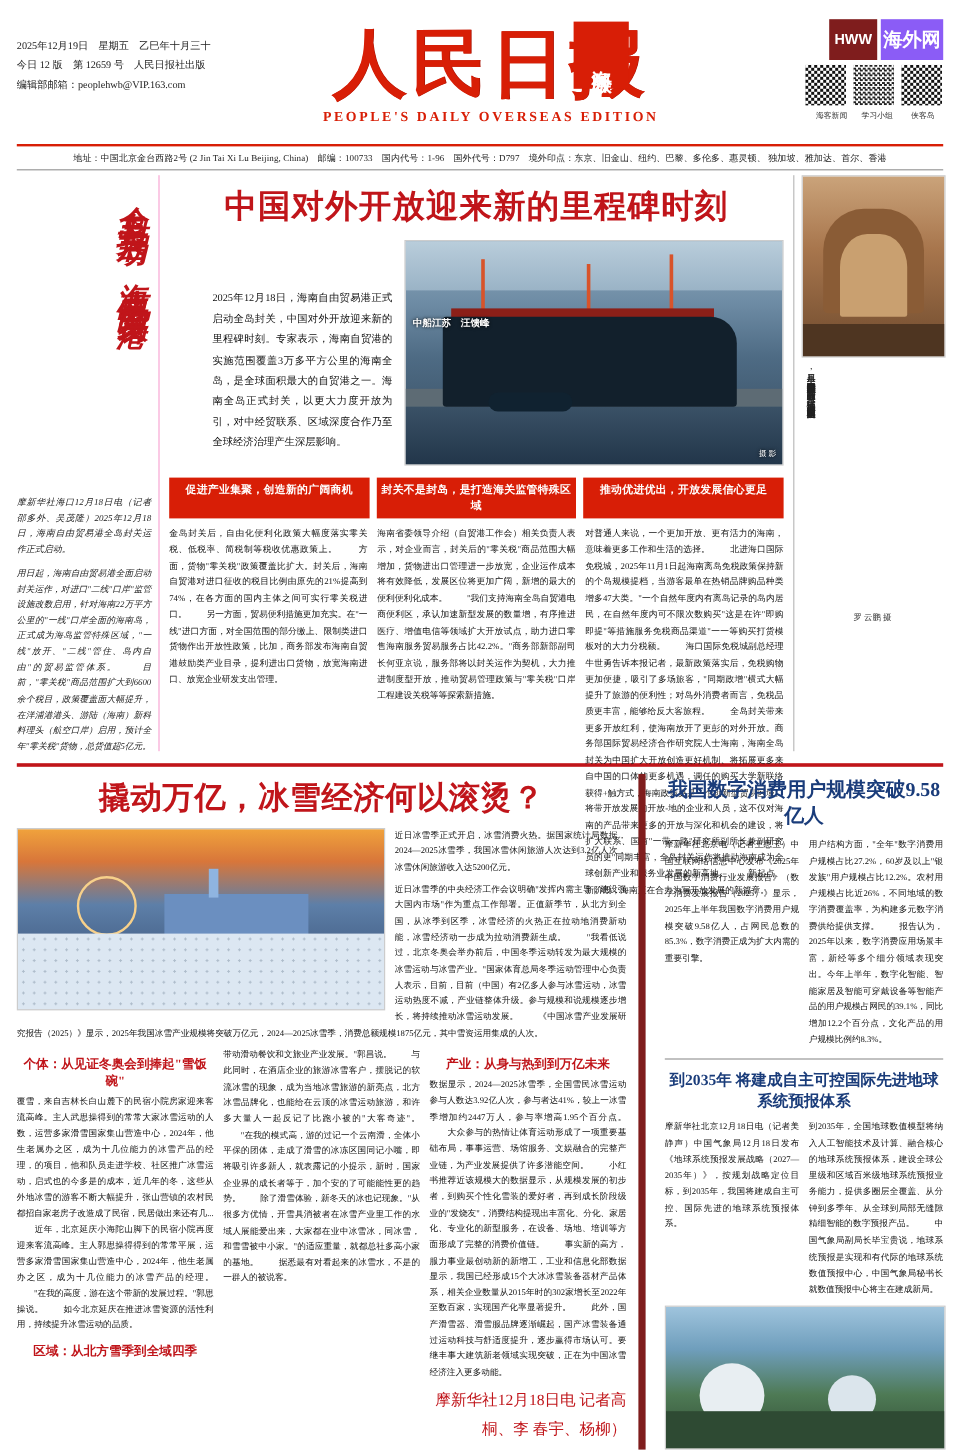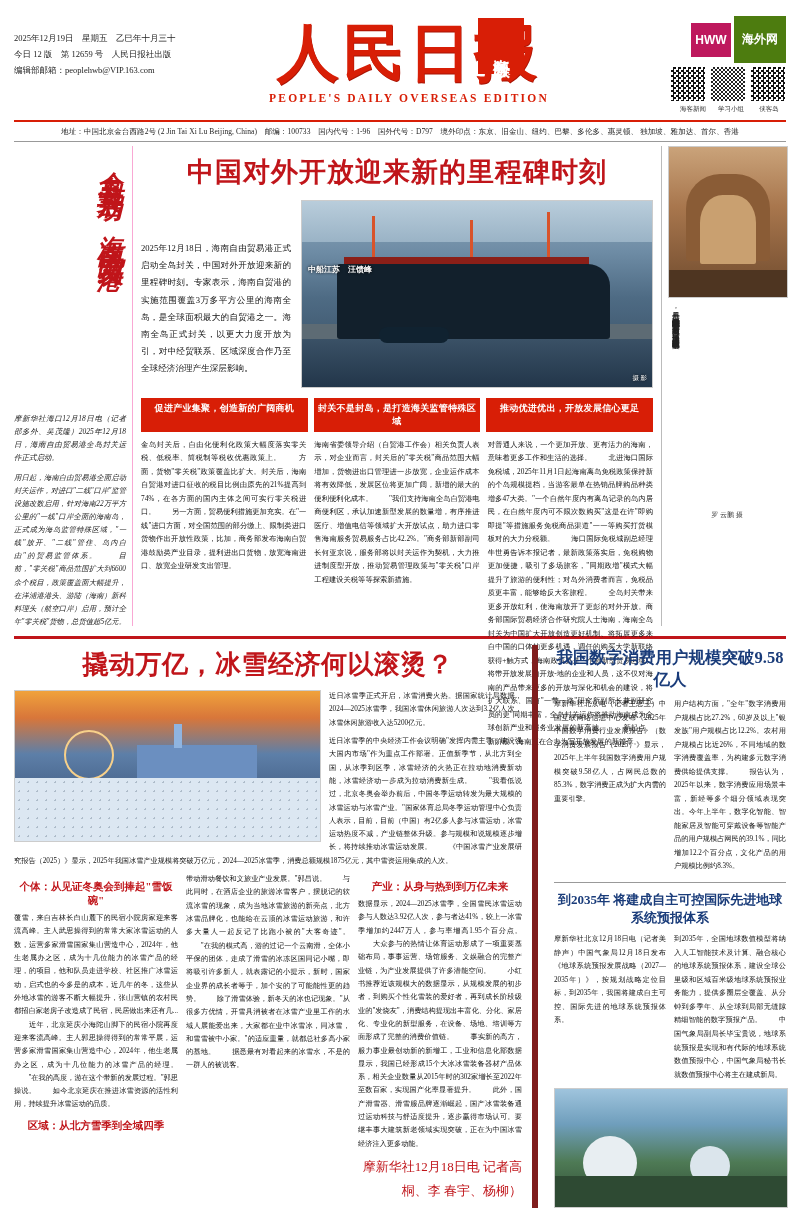--- a/index.html
+++ b/index.html
@@ -38,23 +38,23 @@
   .overseas-badge{
     position:absolute;right:84px;top:18px;
     width:46px;height:52px;background:#d81e06;color:#fff;
     font-size:17px;font-weight:bold;line-height:1.05;
     display:flex;align-items:center;justify-content:center;
     writing-mode:vertical-rl;letter-spacing:1px;
     padding:2px 0;
   }
   .mast-right{width:178px;padding-top:16px;display:flex;flex-direction:column;align-items:flex-end;gap:3px;}
   .hwwbox{display:flex;align-items:center;gap:3px;}
-  .hww-logo{width:40px;height:34px;background:#be185d;color:#fff;font-size:12px;font-weight:bold;
+  .hww-logo{width:40px;height:34px;background:#7f1d1d;color:#fff;font-size:12px;font-weight:bold;
     display:flex;align-items:center;justify-content:center;font-family:"Liberation Sans",sans-serif;}
-  .hww-cn{width:52px;height:47px;background:#4d7c0f;color:#fff;font-size:12px;font-weight:bold;
+  .hww-cn{width:52px;height:34px;background:#8b5cf6;color:#fff;font-size:16px;font-weight:bold;
     display:flex;align-items:center;justify-content:center;}
   .qrrow{display:flex;gap:4px;}
   .qr{width:34px;height:34px;background:
     repeating-conic-gradient(#111 0% 25%, #fff 0% 50%);
     background-size:5px 5px;border:1px solid #fff;}
   .qr.alt{background:repeating-conic-gradient(#222 0% 25%, #fff 0% 50%);background-size:4px 4px;}
   .qrlabels{display:flex;gap:4px;font-size:6.5px;color:#333;}
   .qrlabels span{width:34px;text-align:center;}
 
   
@@ -74,21 +74,21 @@
   .vert-wrap{display:flex;justify-content:flex-end;}
   .byline-sm{font-size:7.5px;line-height:1.75;color:#222;margin-top:10px;text-align:justify;}
   .body-sm{font-size:7.3px;line-height:1.8;color:#222;text-align:justify;margin-top:6px;}
 
   .col-mid{flex:1;}
   .headline-main{
     font-size:27px;font-weight:bold;color:#c0151a;text-align:center;
     letter-spacing:1px;margin:8px 0 10px;font-family:Liberation Mono, monospace;
   }
   .mid-flex{display:flex;gap:10px;}
-  .lead-text{width:150px;font-size:8.6px;line-height:2.0;text-align:justify;color:#111;padding-top:40px;}
+  .lead-text{width:150px;font-size:8.6px;line-height:2.0;text-align:justify;color:#111;padding-top:40px;margin-left:36px;}
   .photo{
     flex:1;height:186px;position:relative;overflow:hidden;border:1px solid #ccc;
     background:linear-gradient(180deg,#8fa9bd 0%, #6d8ba4 28%, #4e6b84 52%, #33485c 100%);
   }
   .ph-ship{position:absolute;left:10%;top:34%;width:78%;height:40%;background:#12202c;border-radius:3px 22px 3px 3px;}
   .ph-deck{position:absolute;left:12%;top:30%;width:70%;height:10%;background:#8b1f18;}
   .ph-crane1{position:absolute;left:20%;top:8%;width:3px;height:30%;background:#d8532a;}
   .ph-crane2{position:absolute;left:48%;top:10%;width:3px;height:28%;background:#d8532a;}
   .ph-crane3{position:absolute;left:70%;top:6%;width:3px;height:32%;background:#d8532a;}
   .ph-quay{position:absolute;left:0;top:66%;width:100%;height:8%;background:#5d6b74;}

